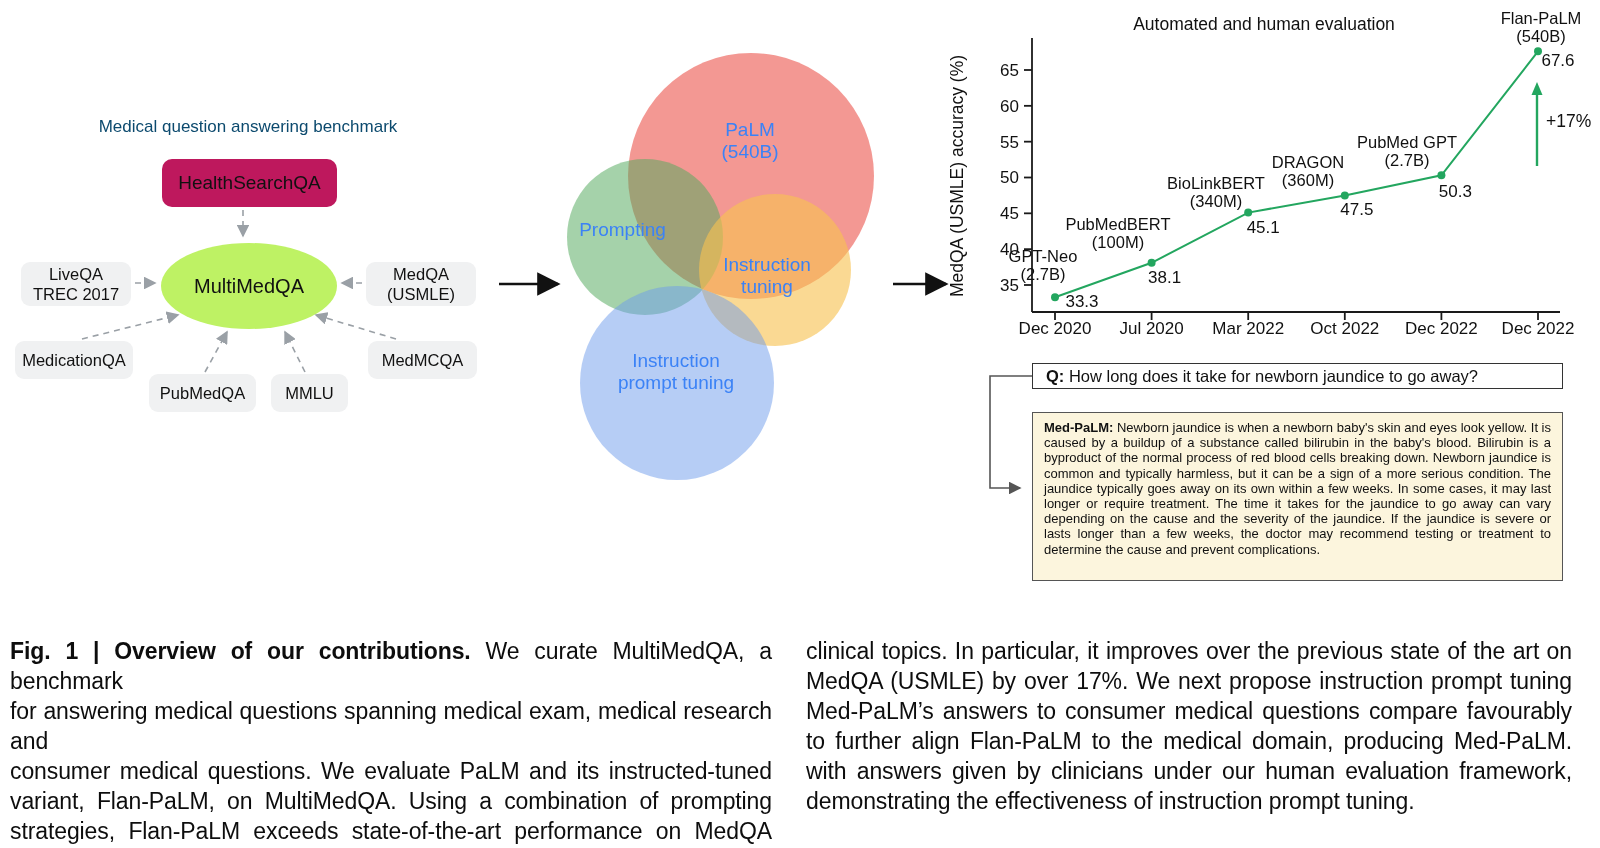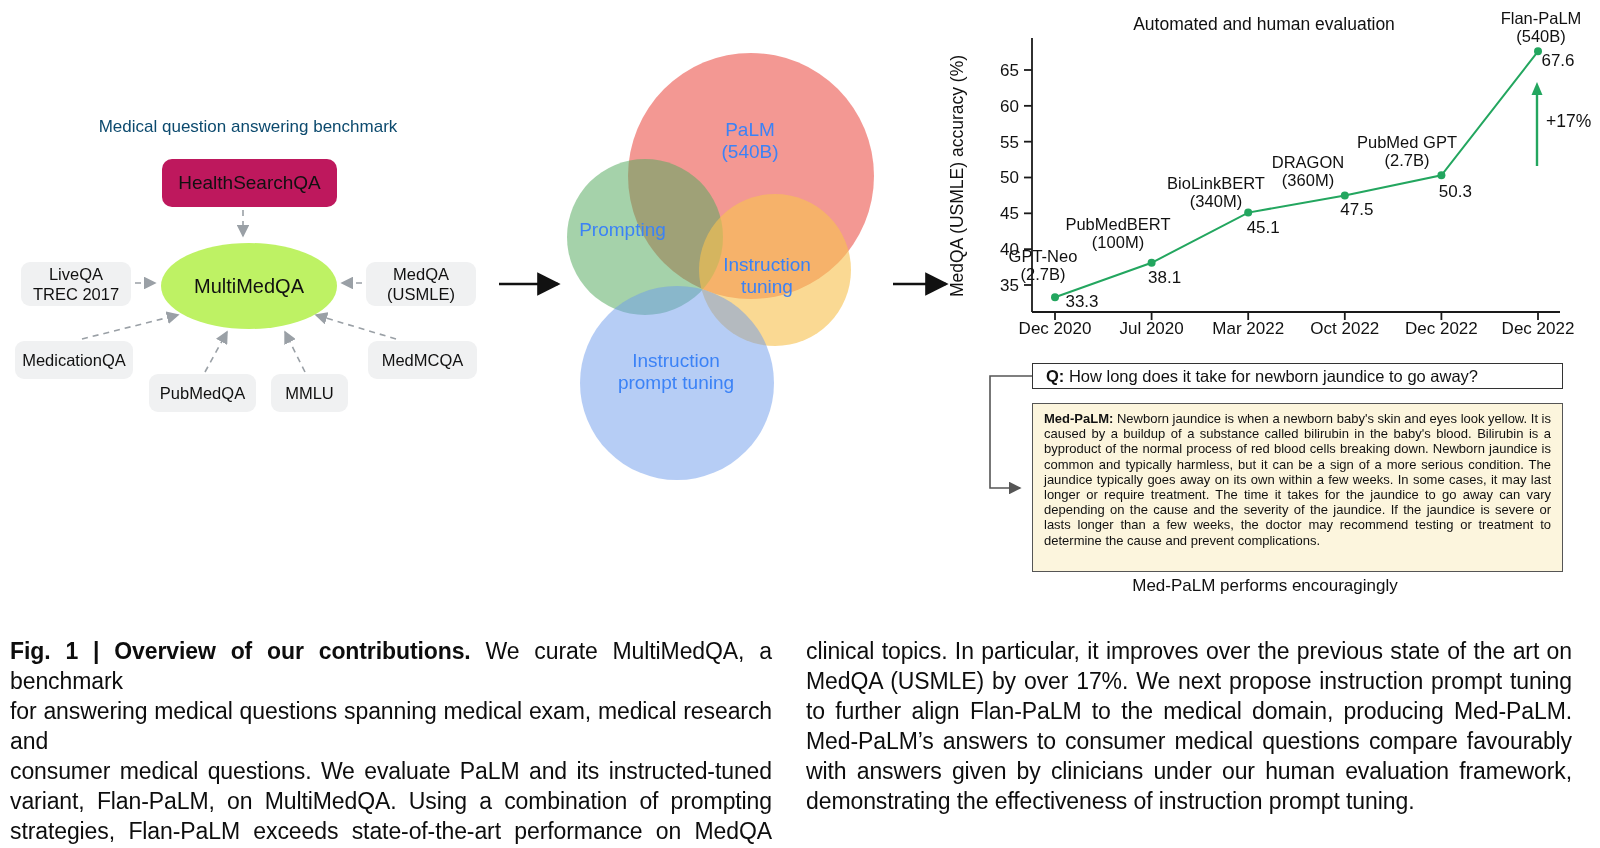--- a/index.html
+++ b/index.html
@@ -19,21 +19,21 @@
   .gb-medqa{left:366px;top:262px;width:110px;height:44px;}
   .gb-medicationqa{left:15px;top:341px;width:118px;height:38px;}
   .gb-pubmedqa{left:149px;top:374px;width:107px;height:38px;}
   .gb-mmlu{left:271px;top:374px;width:77px;height:38px;}
   .gb-medmcqa{left:368px;top:341px;width:109px;height:38px;}
   
   .venn-label{font-size:19px;line-height:22px;color:#3b82f6;}
   
   .qbox{left:1032px;top:363px;width:531px;height:26px;border:1.6px solid #333;background:#fff;
         display:flex;align-items:center;padding-left:13px;box-sizing:border-box;font-size:16.5px;}
-  .abox{left:1032px;top:403px;width:531px;height:169px;border:1.6px solid #555;background:#fcf5dd;
+  .abox{left:1032px;top:412px;width:531px;height:169px;border:1.6px solid #555;background:#fcf5dd;
         box-sizing:border-box;padding:7px 11px;font-size:13px;line-height:15.2px;
         text-align:justify;color:#111;}
   .qa-caption{left:1000px;top:573px;width:530px;font-size:17px;line-height:25px;}
   b{font-weight:bold;}
   
   .cap{font-family:Liberation Sans, sans-serif;font-size:23px;line-height:30px;color:#0d0d0d;
        letter-spacing:-0.1px;}
   .cap-left{left:10px;top:636px;width:762px;}
   .cap-right{left:806px;top:636px;width:766px;}
   .cap .jline{text-align:justify;text-align-last:justify;}
@@ -186,33 +186,32 @@
       <text x="1546" y="127" font-size="17.5" fill="#111">+17%</text>
     </svg>
 
   <div class="abs qbox">
     <span><b>Q:</b><span> How long does it take for newborn jaundice to go away?</span></span>
   </div>
   <div class="abs abox">
     <b>Med-PaLM:</b><span> Newborn jaundice is when a newborn baby's skin and eyes look yellow. It is caused by a buildup of a substance called bilirubin in the baby's blood. Bilirubin is a byproduct of the normal process of red blood cells breaking down. Newborn jaundice is common and typically harmless, but it can be a sign of a more serious condition. The jaundice typically goes away on its own within a few weeks. In some cases, it may last longer or require treatment. The time it takes for the jaundice to go away can vary depending on the cause and the severity of the jaundice. If the jaundice is severe or lasts longer than a few weeks, the doctor may recommend testing or treatment to determine the cause and prevent complications.</span>
   </div>
   <div class="abs ctr qa-caption">
-    <div>Med-PaLM performs encouragingly</div>
   </div>
 
   <div class="abs cap cap-left">
     <div class="jline"><b>Fig. 1 | Overview of our contributions.</b><span> We curate MultiMedQA, a benchmark</span></div>
     <div class="jline">for answering medical questions spanning medical exam, medical research and</div>
     <div class="jline">consumer medical questions. We evaluate PaLM and its instructed-tuned</div>
     <div class="jline">variant, Flan-PaLM, on MultiMedQA. Using a combination of prompting</div>
     <div class="jline">strategies, Flan-PaLM exceeds state-of-the-art performance on MedQA (US</div>
     <div class="jline">Medical Licensing Examination (USMLE)), MedMCQA, PubMedQA and MMLU</div>
   </div>
   <div class="abs cap cap-right">
     <div class="jline">clinical topics. In particular, it improves over the previous state of the art on</div>
     <div class="jline">MedQA (USMLE) by over 17%. We next propose instruction prompt tuning</div>
+    <div class="jline">Med-PaLM’s answers to consumer medical questions compare favourably</div>
     <div class="jline">to further align Flan-PaLM to the medical domain, producing Med-PaLM.</div>
-    <div class="jline">Med-PaLM’s answers to consumer medical questions compare favourably</div>
     <div class="jline">with answers given by clinicians under our human evaluation framework,</div>
     <div class="lastline">demonstrating the effectiveness of instruction prompt tuning.</div>
   </div>
 
 </div>
 
 </body></html>

